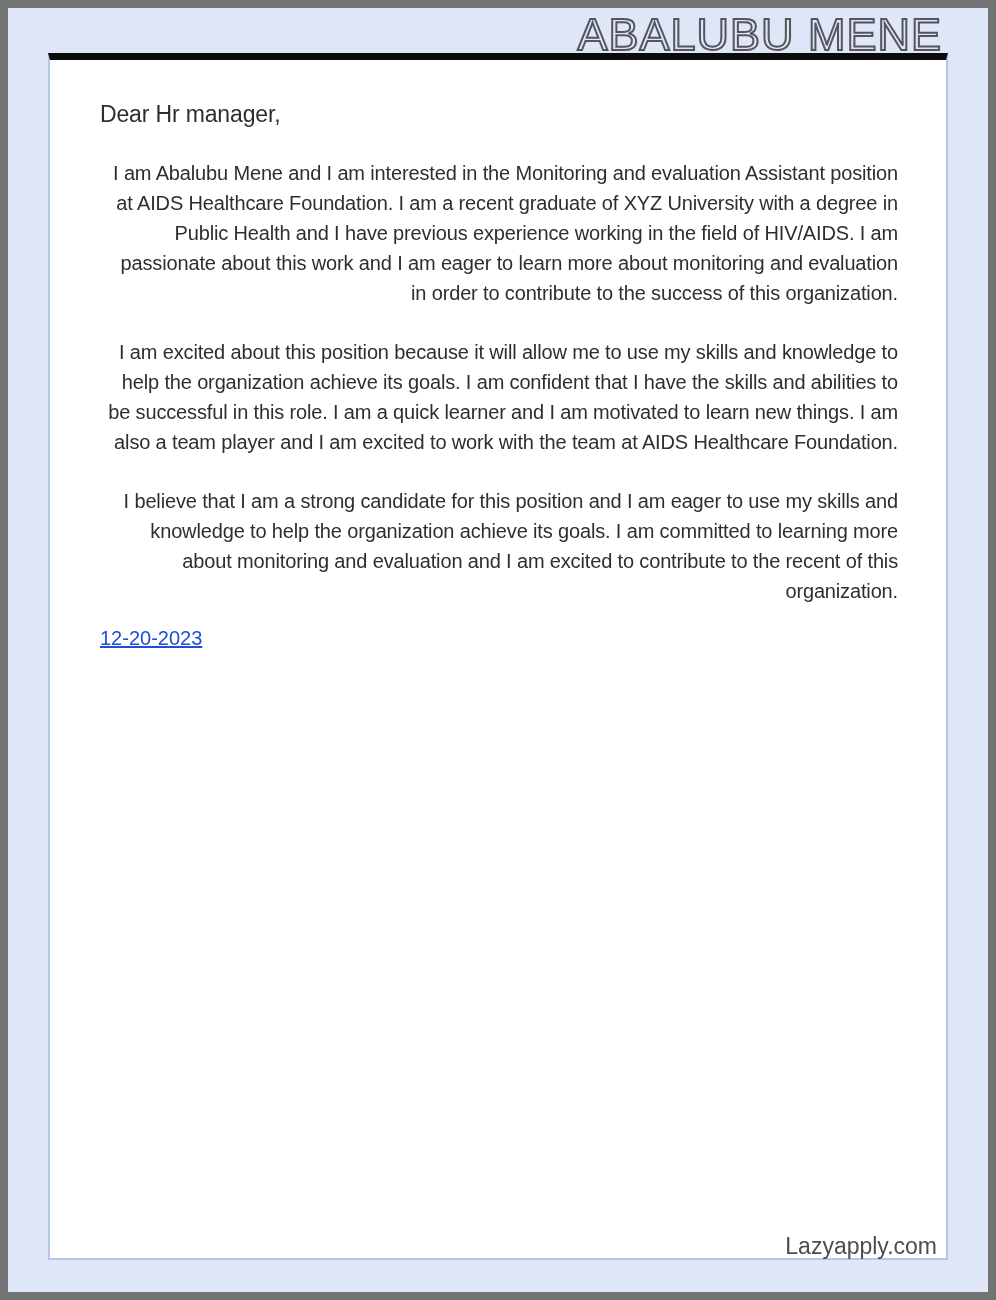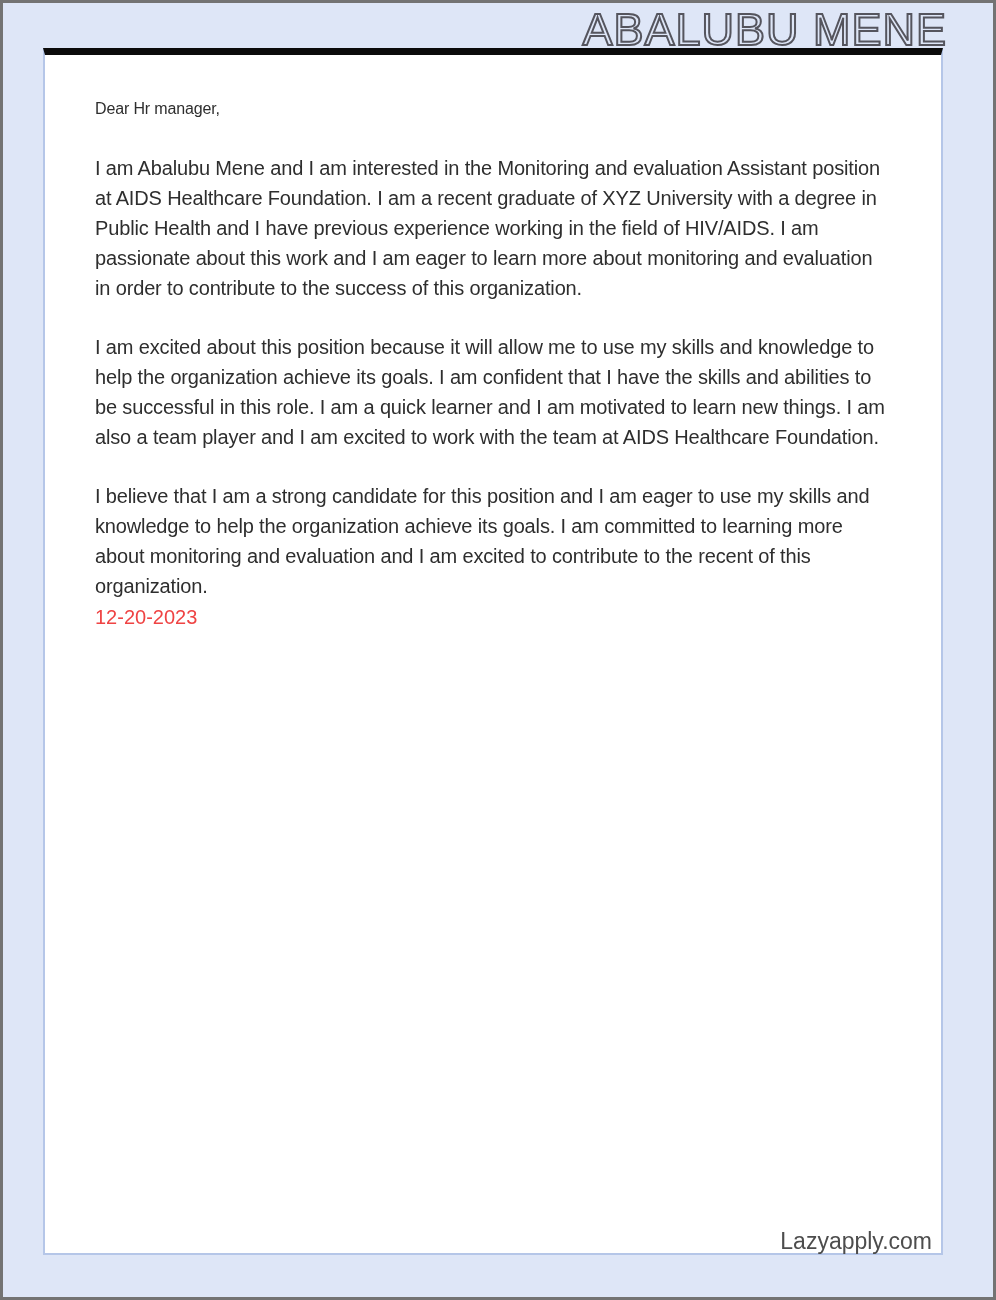--- a/index.html
+++ b/index.html
@@ -6,21 +6,21 @@
   html, body { margin: 0; padding: 0; }
   body {
     width: 996px; height: 1300px;
     font-family: "Liberation Sans", sans-serif;
   }
 
   .page {
     position: relative;
     width: 996px; height: 1300px;
     background: #dee6f7;
-    border: 3px solid #737373;
+    border: 8px solid #737373;
   }
   .inner {
     position: relative;
     width: 100%; height: 100%;
   }
 
   
   .header-name {
     position: absolute;
     top: 1px; right: 46px;
@@ -39,37 +39,39 @@
     left: 40px; top: 45px;
     width: 900px; height: 1207px;
     background: #ffffff;
     border: 2px solid #b5c6e8;
     border-top: 7px solid #0b0b0b;
     padding: 39px 48px 0 50px;
   }
 
   .salutation {
     margin: 0;
-    font-size: 16px;
+    font-size: 23px;
     line-height: 30px;
     letter-spacing: -0.15px;
     color: #2e2e2e;
   }
   .para {
     margin: 29px 0 0 0;
     font-size: 20px;
     line-height: 30px;
     letter-spacing: -0.15px;
     color: #2e2e2e;
+    text-align: right;
   }
   .date {
-    margin: 1px 0 0 0;
+    margin: 17px 0 0 0;
     font-size: 20px;
     line-height: 30px;
-    color: #ef4444;
+    color: #1d4ed8;
+    text-decoration: underline;
   }
 
   .footer-brand {
     position: absolute;
     right: 9px; bottom: 1px;
     font-size: 23px;
     line-height: 22px;
     color: #4d4d4d;
   }
 </style>

